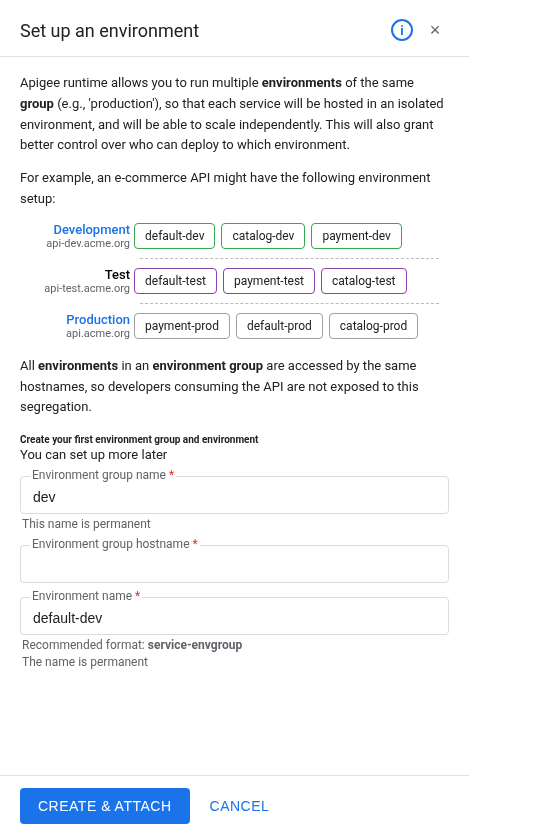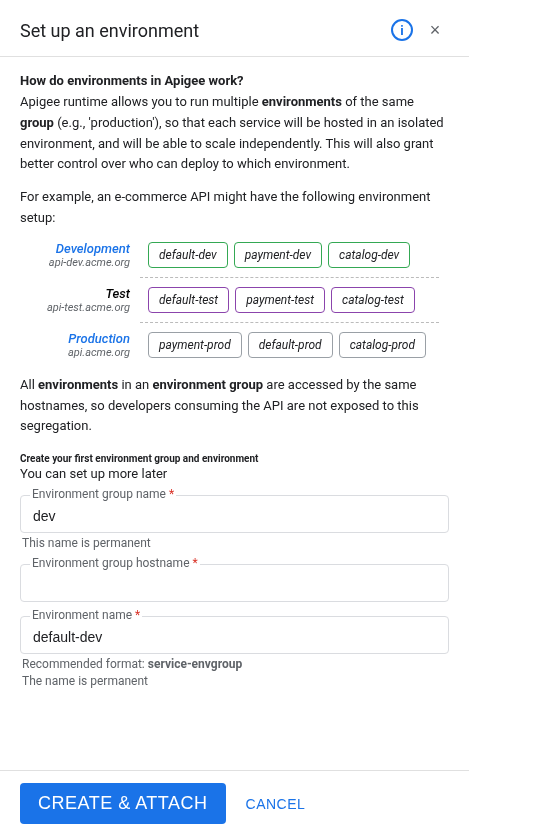--- a/index.html
+++ b/index.html
@@ -80,22 +80,21 @@
     .diagram {
       display: flex;
       flex-direction: column;
       gap: 8px;
       margin: 12px 0 16px 0;
       padding: 0 10px;
     }
     .diagram-row {
       display: flex;
       align-items: center;
-      gap: 18px;
-      font-style: italic;
+      gap: 4px;
     }
     .diagram-label {
       min-width: 100px;
       text-align: right;
     }
     .diagram-label-name {
       color: #1a73e8;
       font-size: 13px;
       font-weight: 500;
       display: block;
@@ -191,21 +190,21 @@
       padding: 12px 20px;
       border-top: 1px solid #e0e0e0;
       gap: 16px;
     }
     .btn-primary {
       background: #1a73e8;
       color: #fff;
       border: none;
       border-radius: 4px;
       padding: 10px 18px;
-      font-size: 18px;
+      font-size: 14px;
       font-weight: 500;
       cursor: pointer;
       letter-spacing: 0.5px;
     }
     .btn-cancel {
       background: none;
       border: none;
       color: #1a73e8;
       font-size: 14px;
       font-weight: 500;
@@ -230,37 +229,36 @@
         <span>i</span>
       </div>
       <button class="icon-btn">
         <span class="close-x">×</span>
       </button>
     </div>
   </div>
 
   <div class="dialog-content">
 
-    <p class="section-question">How do environments in Apigee work?</p>
     <p class="section-text">
       Apigee runtime allows you to run multiple <b>environments</b> of the same <b>group</b> (e.g., 'production'), so that each service will be hosted in an isolated environment, and will be able to scale independently. This will also grant better control over who can deploy to which environment.
     </p>
     <p class="section-text">For example, an e-commerce API might have the following environment setup:</p>
 
     <div class="diagram">
 
       <div class="diagram-row">
         <div class="diagram-label">
           <span class="diagram-label-name">Development</span>
           <span class="diagram-label-url">api-dev.acme.org</span>
         </div>
         <div class="diagram-boxes">
           <div class="env-box green">default-dev</div>
+          <div class="env-box green">catalog-dev</div>
           <div class="env-box green">payment-dev</div>
-          <div class="env-box green">catalog-dev</div>
         </div>
       </div>
       <div class="divider-row"></div>
 
       <div class="diagram-row">
         <div class="diagram-label">
           <span class="diagram-label-name purple">Test</span>
           <span class="diagram-label-url">api-test.acme.org</span>
         </div>
         <div class="diagram-boxes">

